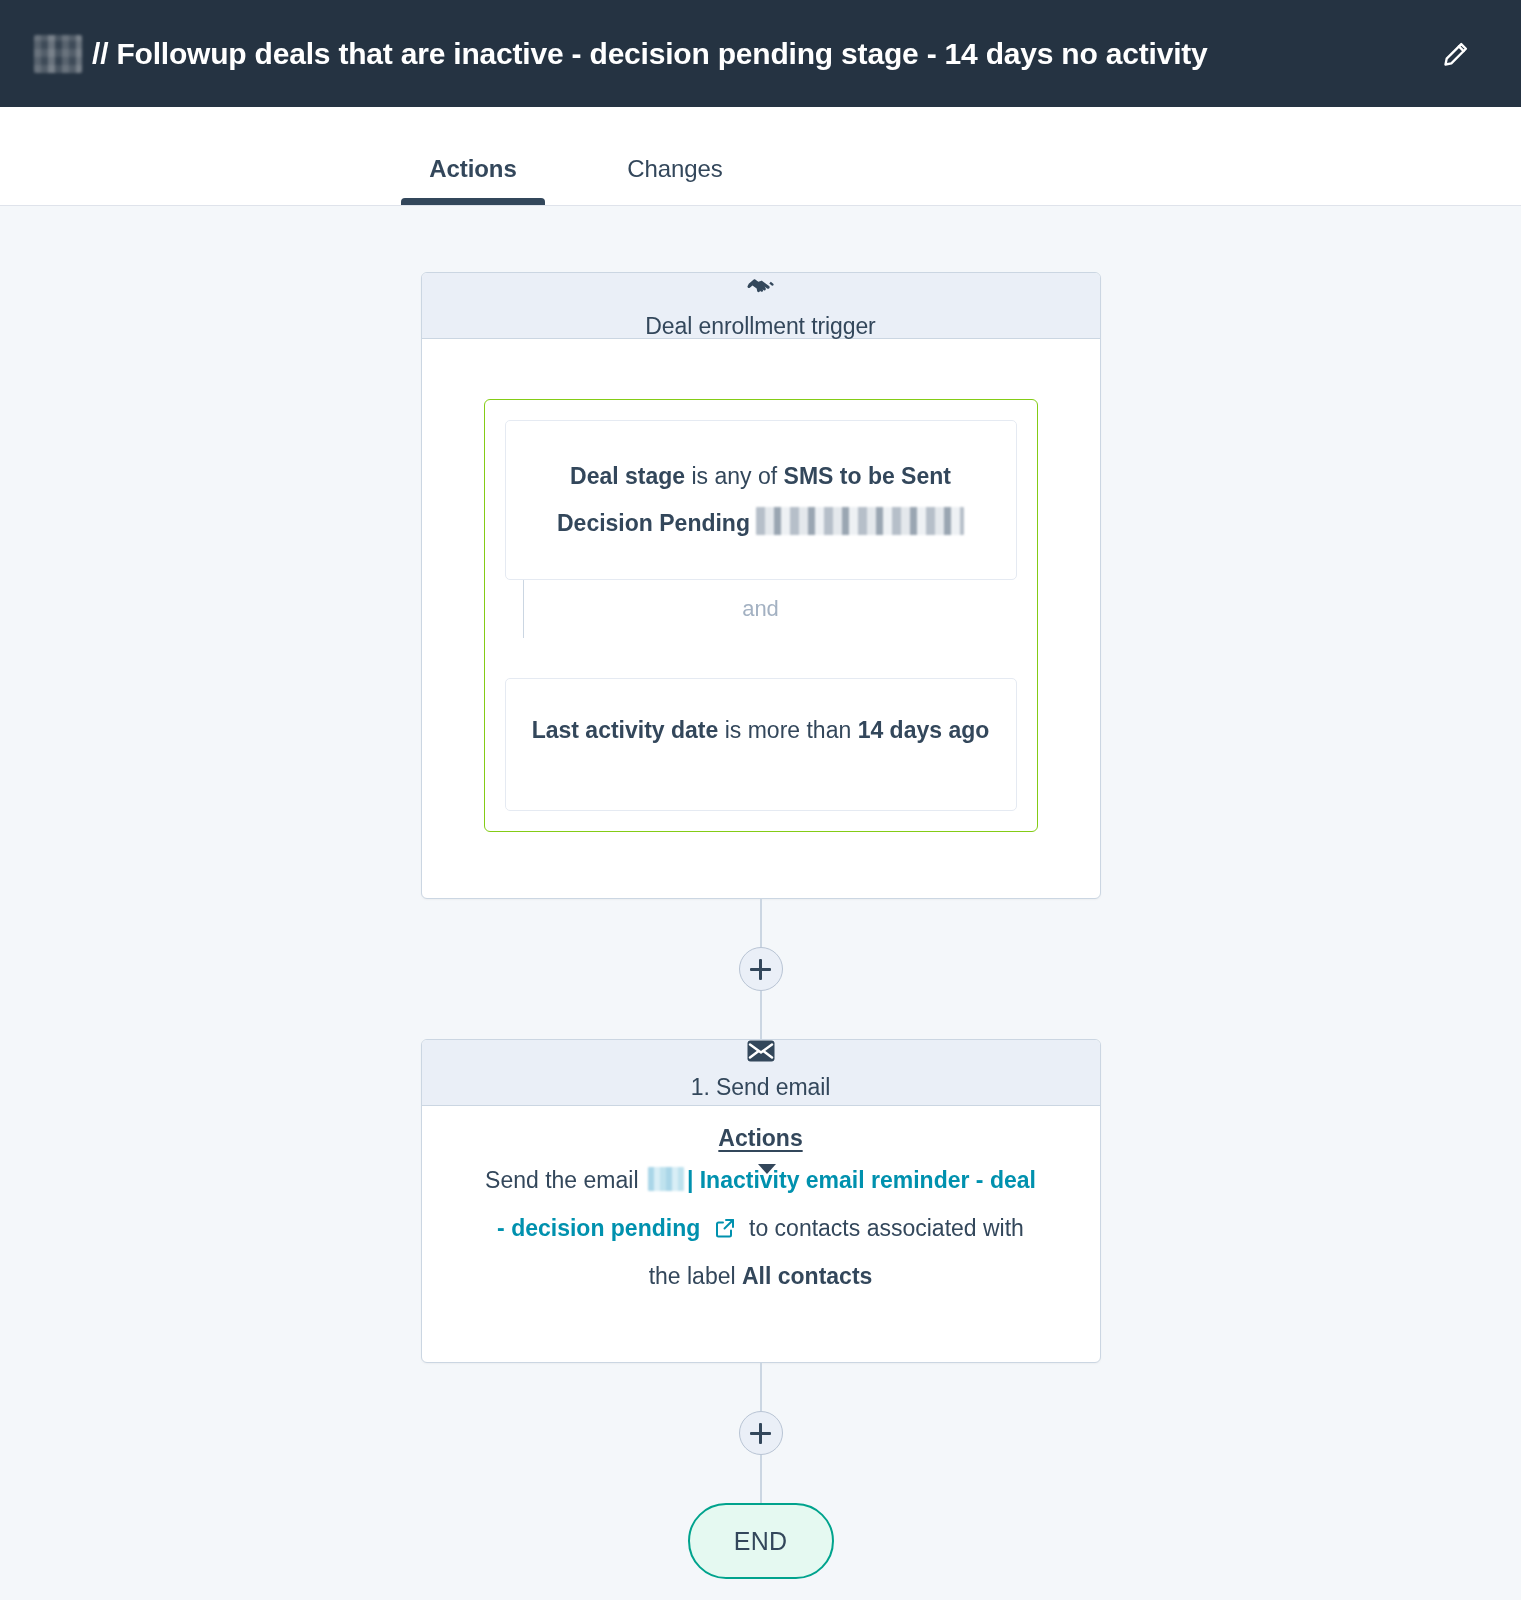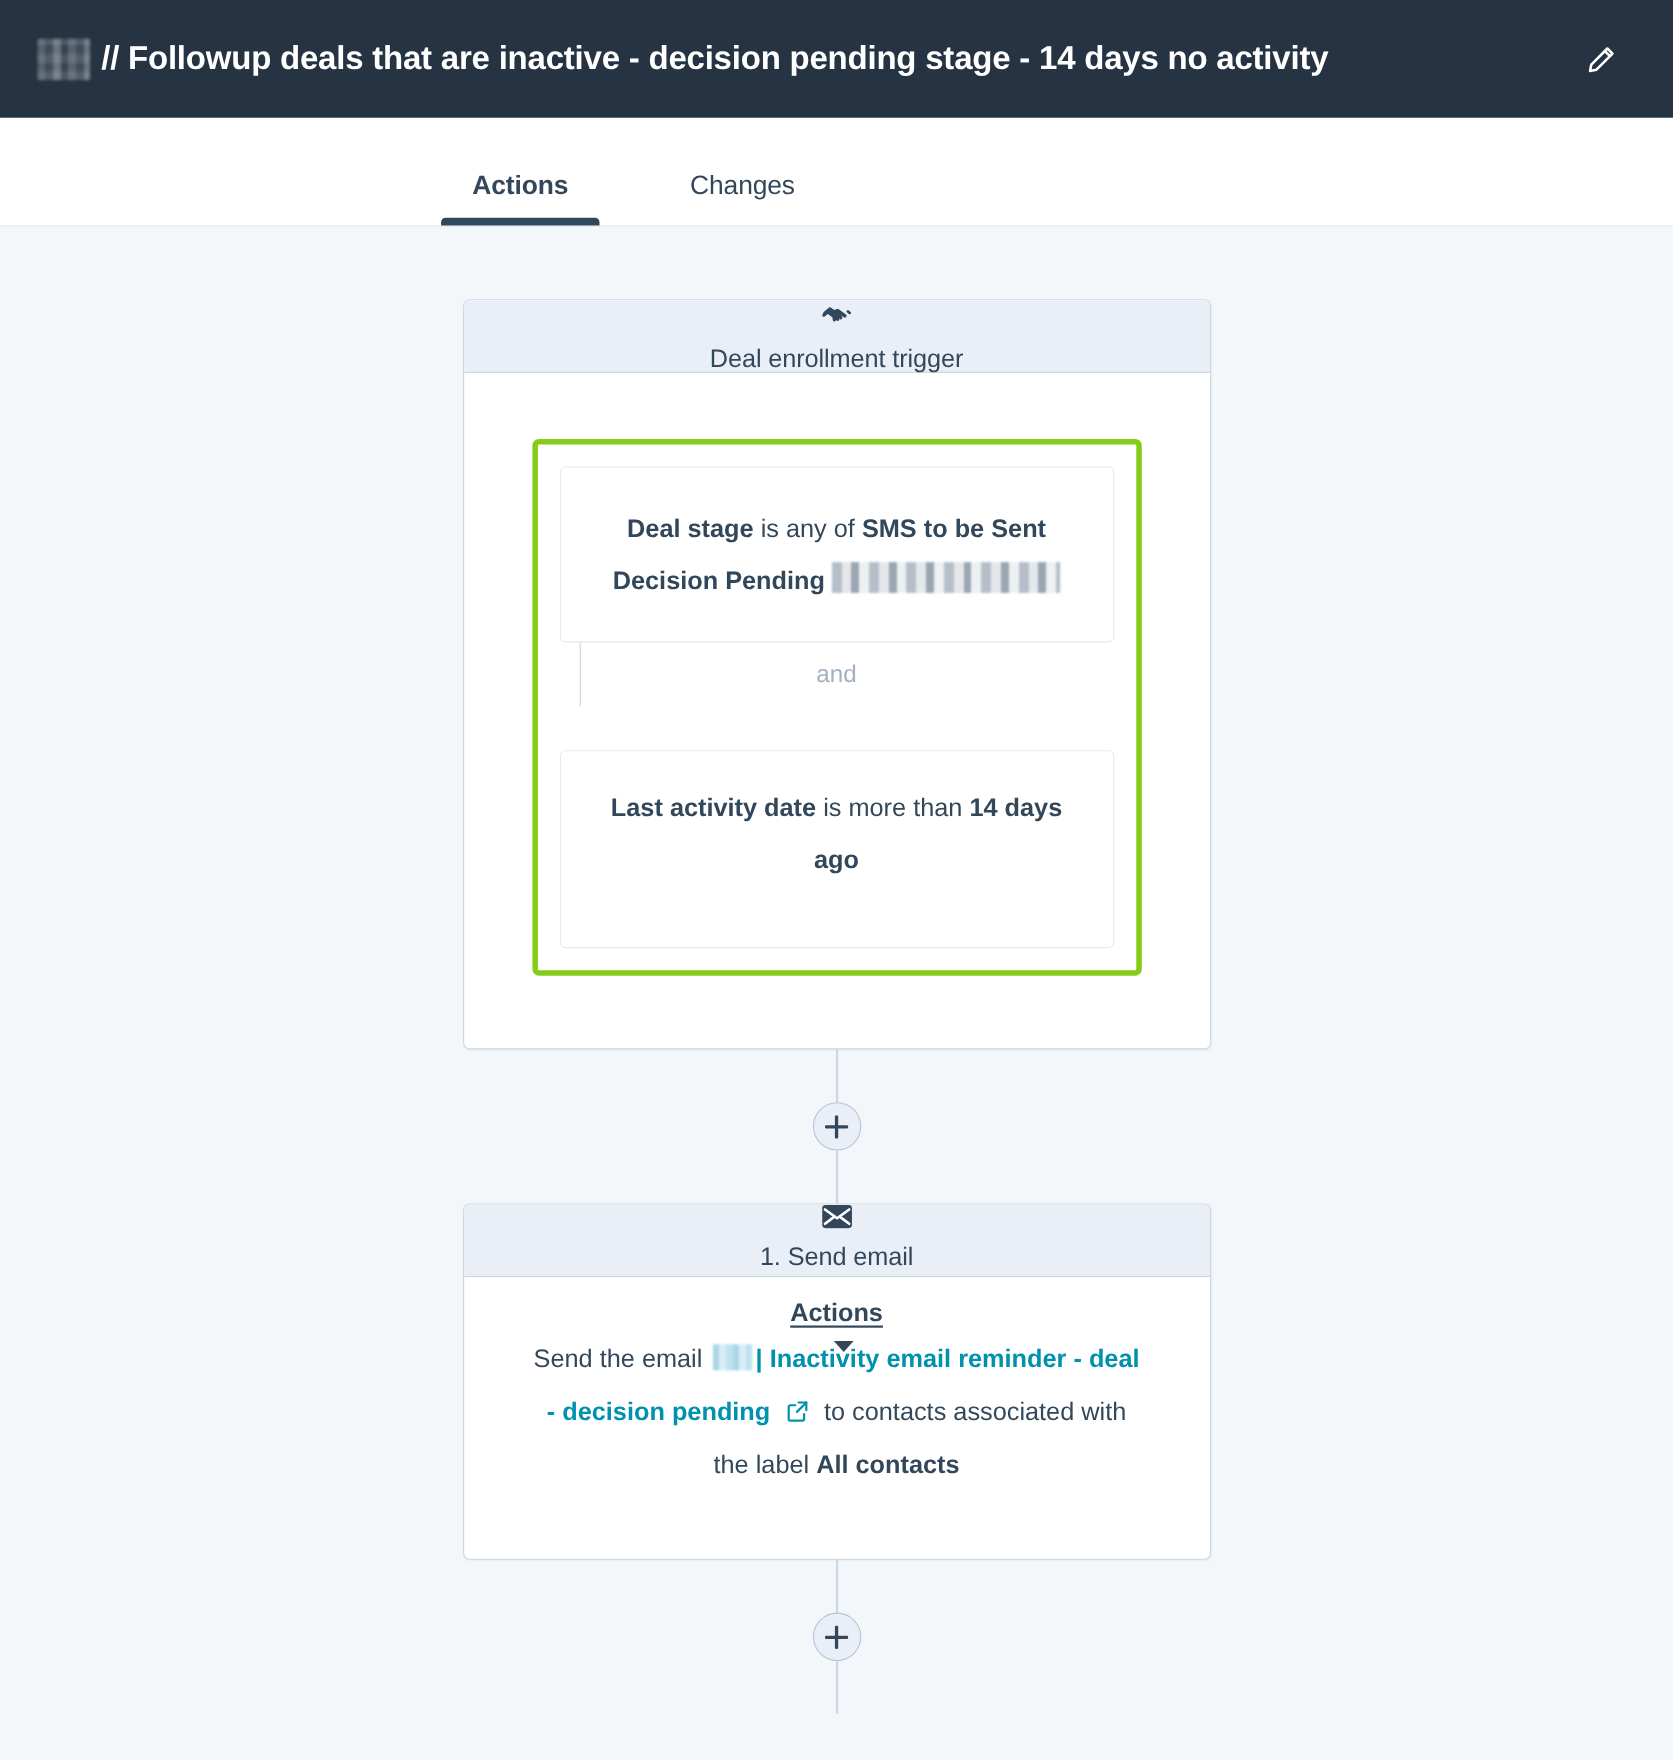--- a/index.html
+++ b/index.html
@@ -141,21 +141,21 @@
     border-top: 10px solid #33475b;
     margin-left: 13px;
     cursor: pointer;
   }
 
   .card-body { padding: 0; }
 
   
   .filter-group {
     margin: 60px 62px 66px 62px;
-    border: 5px solid #84cc16;
+    border: 1px solid #84cc16;
     border-radius: 6px;
     padding: 20px;
     position: relative;
   }
   .filter-box {
     border: 1px solid #e5eaf2;
     border-radius: 5px;
     padding: 32px 26px;
     text-align: center;
     font-size: 23px;
@@ -363,15 +363,18 @@
             <path d="M18 14.5V19a1.5 1.5 0 0 1-1.5 1.5h-11A1.5 1.5 0 0 1 4 19V8a1.5 1.5 0 0 1 1.5-1.5H10"></path>
           </svg>
         </span><span> to contacts associated with the label </span><b>All contacts</b>
       </div>
     </div>
 
     <div class="connector"></div>
     <div class="plus-btn"></div>
     <div class="connector"></div>
 
+    <div class="end-node">
+      <span>END</span>
+    </div>
 
   </div>
 </div>
 
 </body></html>

